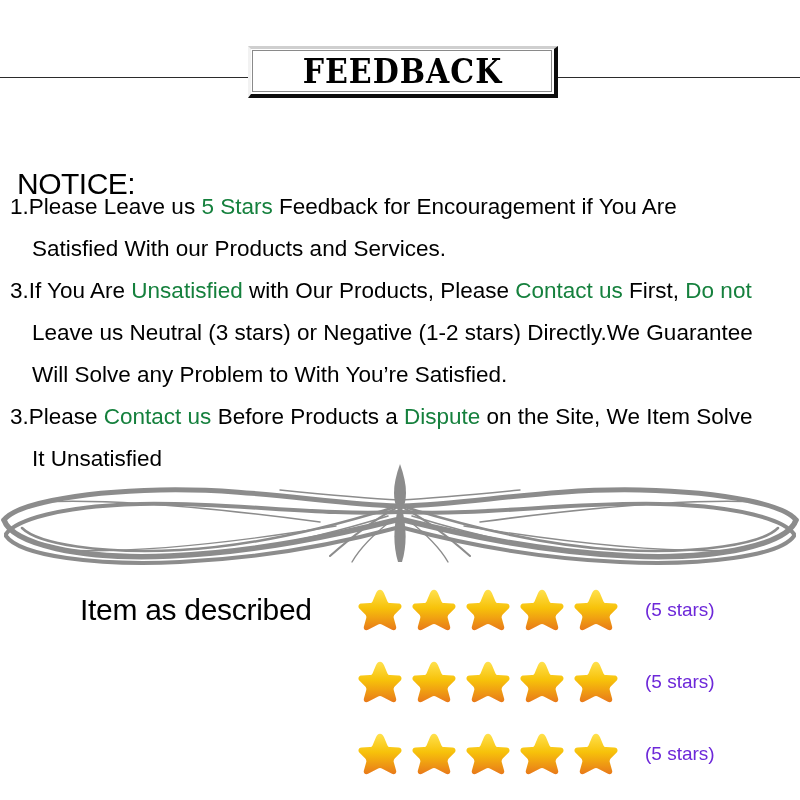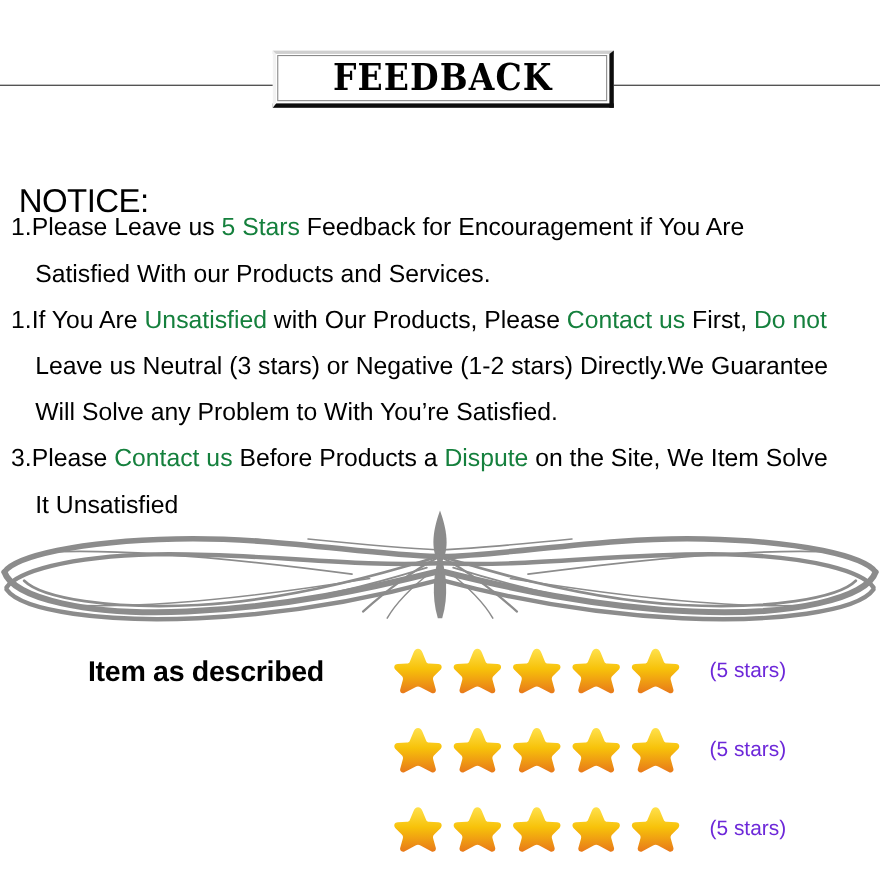--- a/index.html
+++ b/index.html
@@ -115,22 +115,22 @@
   }
   .rating-row {
     position: relative;
     height: 72px;
     display: flex;
     align-items: center;
   }
   .rating-label {
     position: absolute;
     left: 80px;
-    font-size: 26px;
-    font-weight: 700;
+    font-size: 30px;
+    font-weight: 400;
     letter-spacing: -0.3px;
     white-space: nowrap;
   }
   .stars {
     position: absolute;
     left: 357px;
     display: flex;
     align-items: center;
   }
   .star {
@@ -156,21 +156,21 @@
     <span class="banner-title">FEEDBACK</span>
   </div>
   <div class="banner-inner"></div>
 </div>
 
 <div class="notice">NOTICE:</div>
 
 <div class="body-list">
   <div class="line"><span>1.Please Leave us </span><span class="blue"> 5 Stars </span><span> Feedback for  Encouragement  if You Are</span></div>
   <div class="line indent"><span>Satisfied With our Products and Services.</span></div>
-  <div class="line"><span>1.If You Are </span><span class="blue">Unsatisfied</span><span> with Our Products, Please </span><span class="blue">Contact us</span><span> First, </span><span class="blue">Do not</span></div>
+  <div class="line"><span>3.If You Are </span><span class="blue">Unsatisfied</span><span> with Our Products, Please </span><span class="blue">Contact us</span><span> First, </span><span class="blue">Do not</span></div>
   <div class="line indent"><span>Leave us Neutral (3 stars) or Negative (1-2 stars) Directly.We Guarantee</span></div>
   <div class="line indent"><span>Will Solve any Problem to With You’re  Satisfied.</span></div>
   <div class="line"><span>3.Please </span><span class="blue">Contact us</span><span> Before Products a </span><span class="blue">Dispute</span><span> on the Site, We Item Solve</span></div>
   <div class="line indent"><span>It Unsatisfied</span></div>
 </div>
 
 <div class="ornament">
   <svg width="800" height="108" viewBox="0 0 800 108" xmlns="http://www.w3.org/2000/svg">
     <g fill="none" stroke="#8c8c8c" stroke-linecap="round">
 

